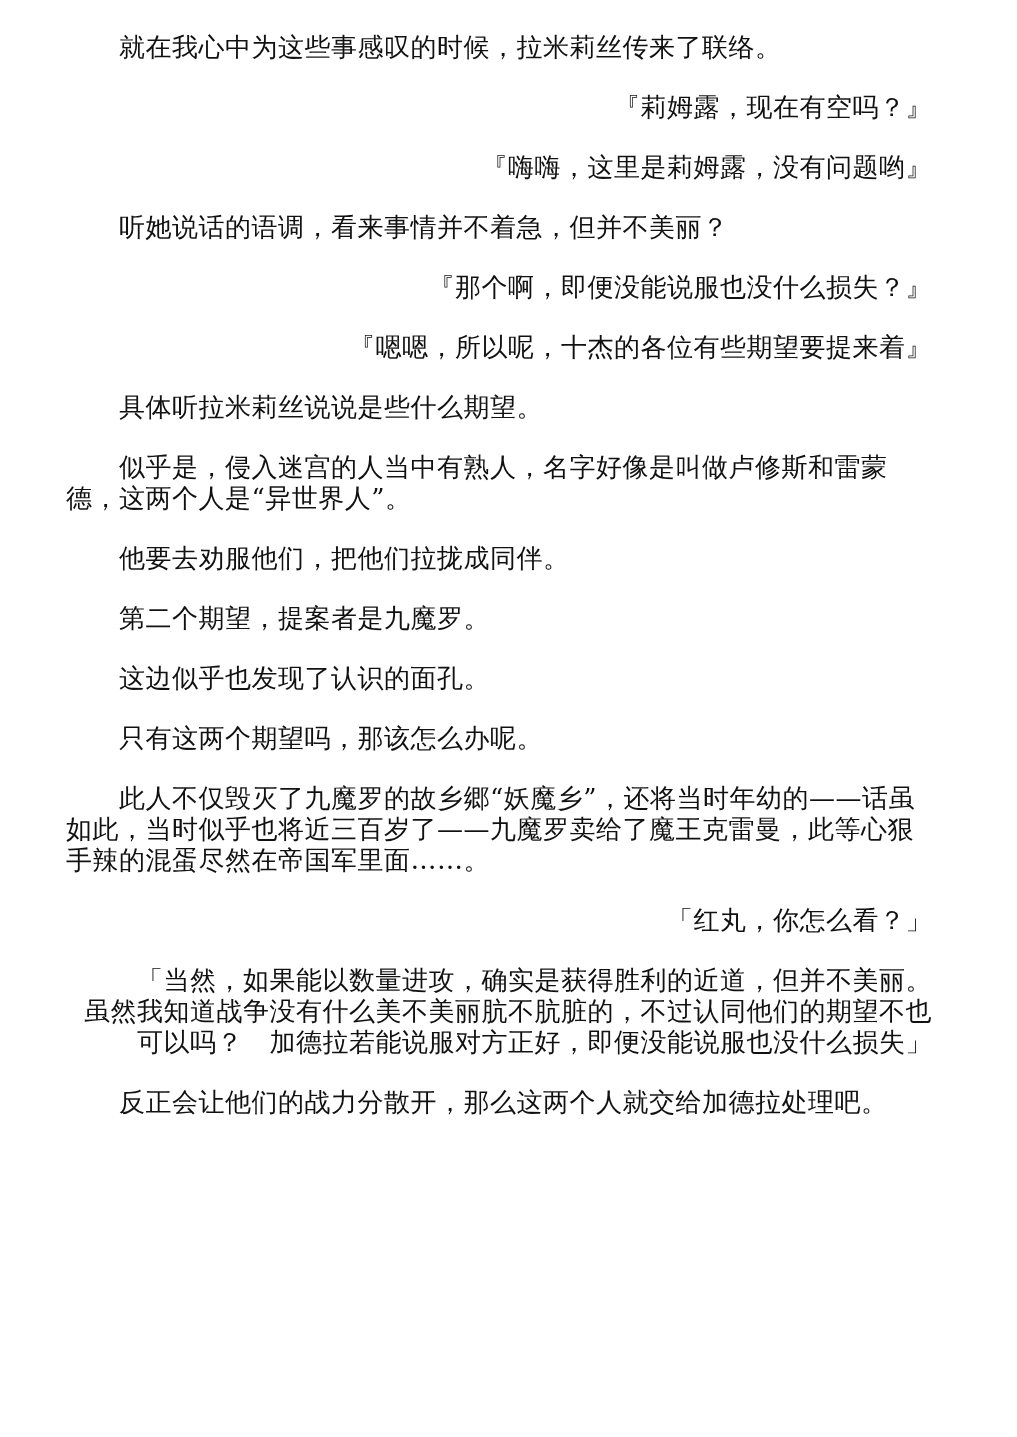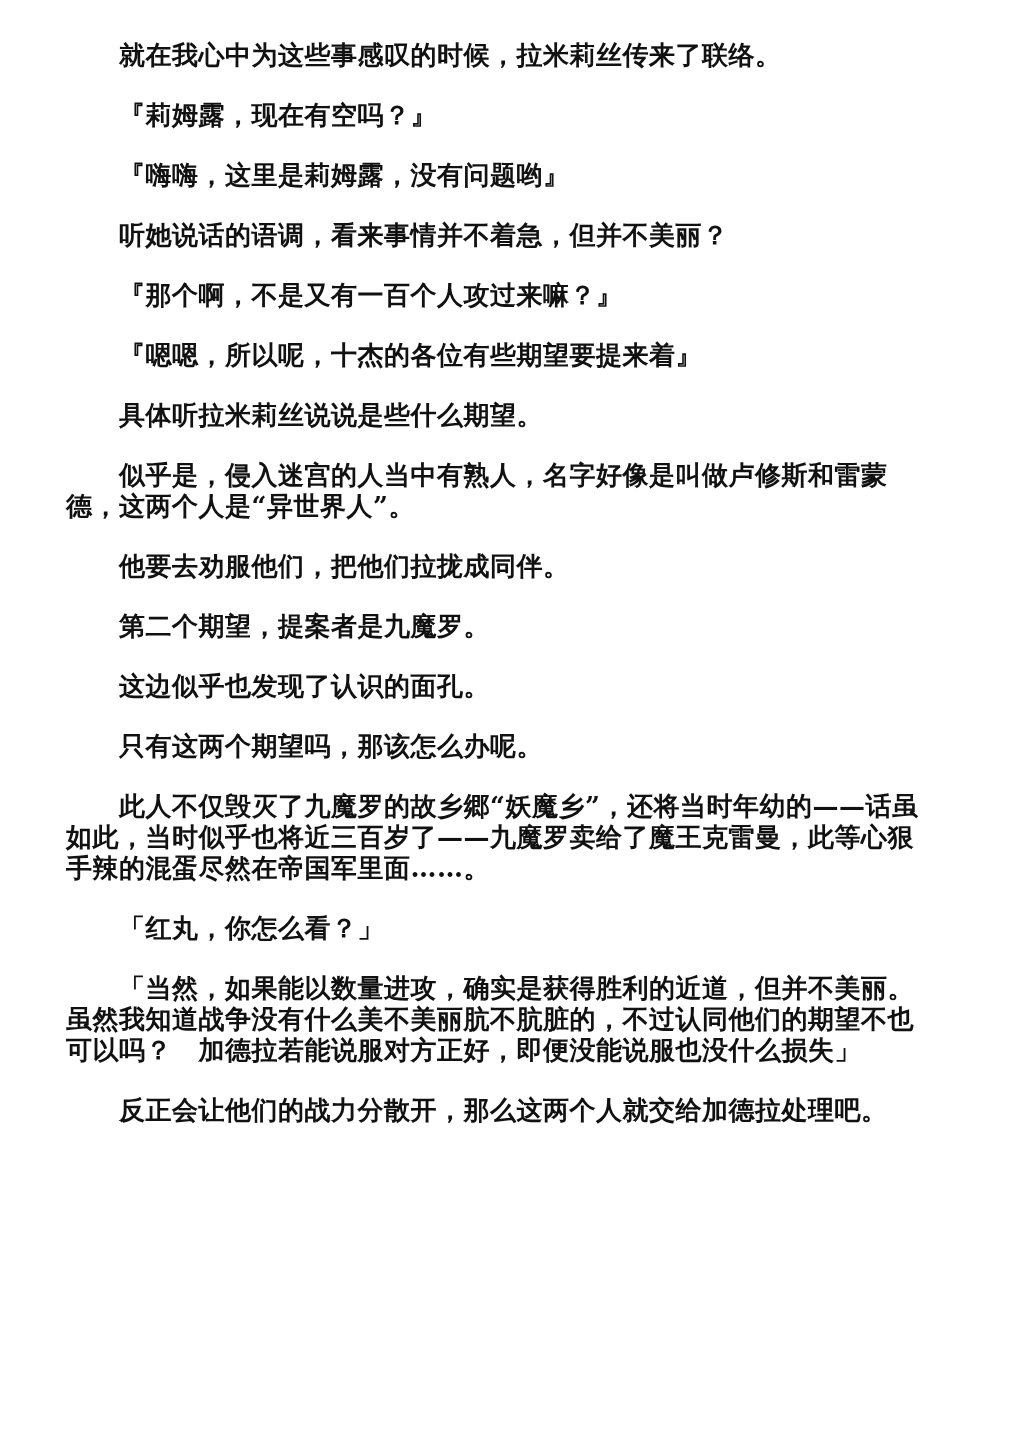--- a/index.html
+++ b/index.html
@@ -11,45 +11,45 @@
     width: 1017px;
     height: 1437px;
     position: relative;
     overflow: hidden;
     font-family: "DejaVu Serif", "Liberation Serif", serif;
     color: #111111;
   }
   .page {
     position: absolute;
     left: 66px;
-    top: 40px;
+    top: 32px;
     width: 866px;
-    font-weight: bold;
   }
   .para {
     font-size: 26px;
     line-height: 31px;
     text-indent: 53px;
     margin: 0 0 29px 0;
     letter-spacing: 0.5px;
     word-break: break-all;
   }
   .para.dialog {
     text-indent: 53px;
+    text-align: right;
   }
 </style>
 </head>
 <body>
 
 <div class="page">
   <p class="para">就在我心中为这些事感叹的时候，拉米莉丝传来了联络。</p>
   <p class="para dialog">『莉姆露，现在有空吗？』</p>
   <p class="para dialog">『嗨嗨，这里是莉姆露，没有问题哟』</p>
   <p class="para">听她说话的语调，看来事情并不着急，但并不美丽？</p>
-  <p class="para dialog">『那个啊，不是又有一百个人攻过来嘛？』</p>
+  <p class="para dialog">『那个啊，即便没能说服也没什么损失？』</p>
   <p class="para dialog">『嗯嗯，所以呢，十杰的各位有些期望要提来着』</p>
   <p class="para">具体听拉米莉丝说说是些什么期望。</p>
   <p class="para">似乎是，侵入迷宫的人当中有熟人，名字好像是叫做卢修斯和雷蒙德，这两个人是“异世界人”。</p>
   <p class="para">他要去劝服他们，把他们拉拢成同伴。</p>
   <p class="para">第二个期望，提案者是九魔罗。</p>
   <p class="para">这边似乎也发现了认识的面孔。</p>
   <p class="para">只有这两个期望吗，那该怎么办呢。</p>
   <p class="para">此人不仅毁灭了九魔罗的故乡郷“妖魔乡”，还将当时年幼的——话虽如此，当时似乎也将近三百岁了——九魔罗卖给了魔王克雷曼，此等心狠手辣的混蛋尽然在帝国军里面……。</p>
   <p class="para dialog">「红丸，你怎么看？」</p>
   <p class="para dialog">「当然，如果能以数量进攻，确实是获得胜利的近道，但并不美丽。虽然我知道战争没有什么美不美丽肮不肮脏的，不过认同他们的期望不也可以吗？　加德拉若能说服对方正好，即便没能说服也没什么损失」</p>

